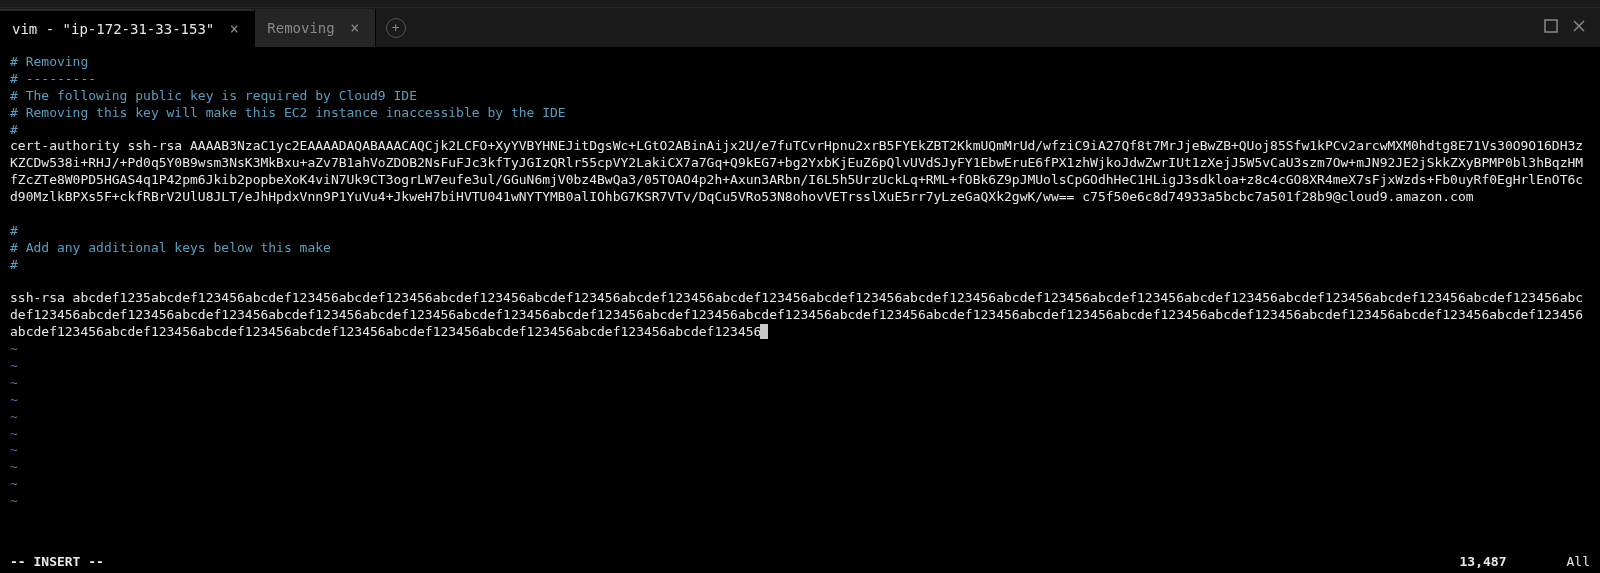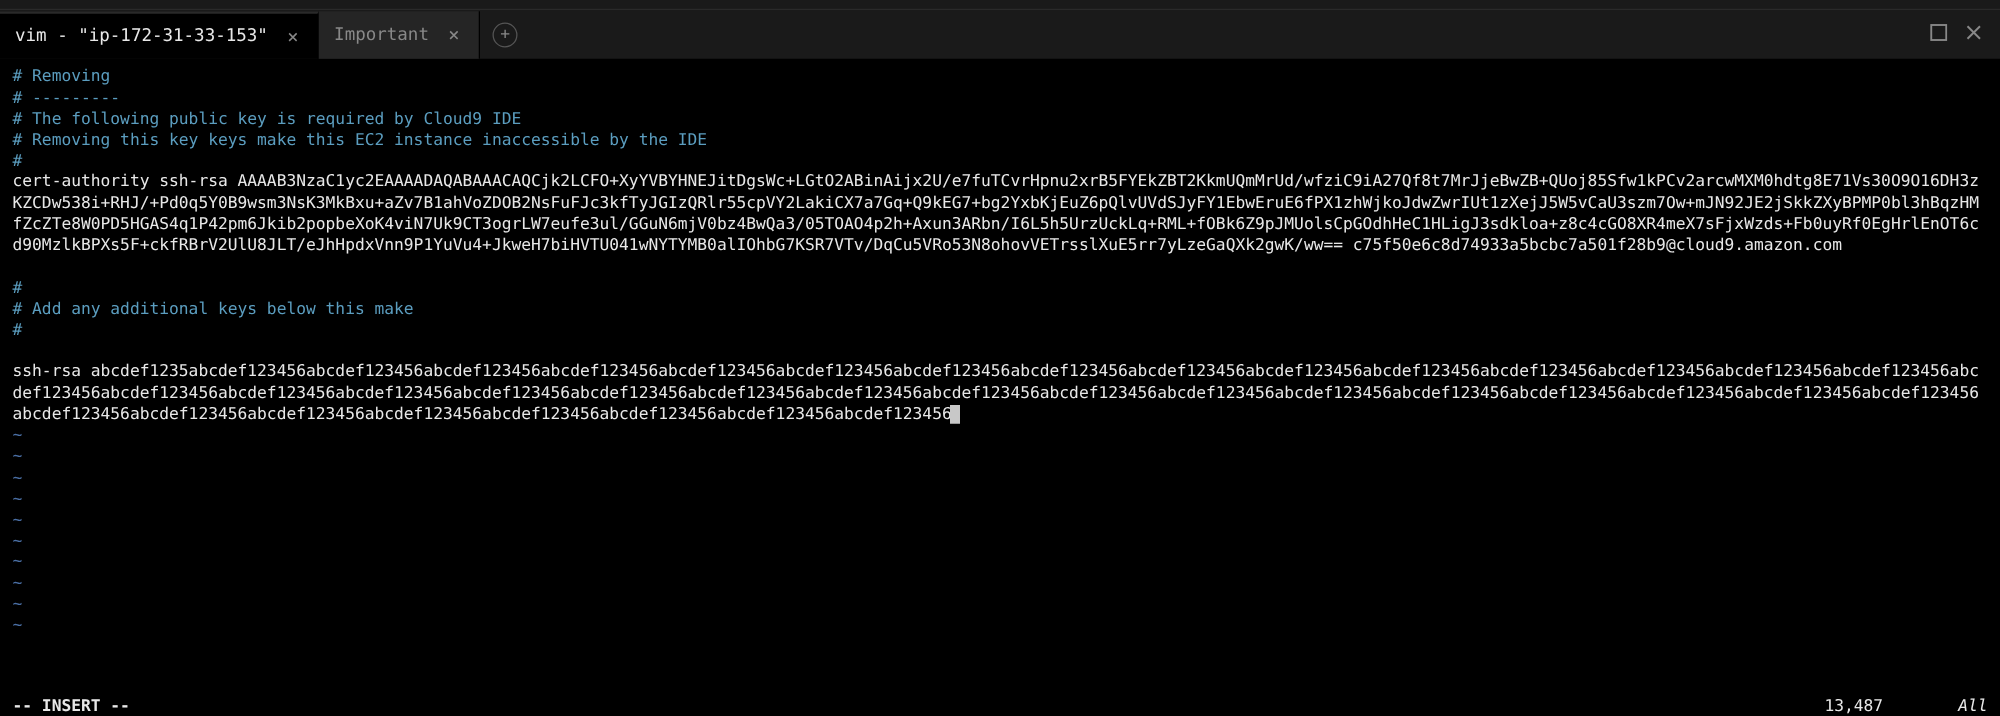--- a/index.html
+++ b/index.html
@@ -109,38 +109,37 @@
     height: 15px;
     background: #c8c8c8;
     vertical-align: text-bottom;
     margin-left: -1px;
   }
   .statusbar {
     height: 24px;
     background: #000;
     color: #e8e8e8;
     display: flex;
-    align-items: flex-end;
+    align-items: center;
     padding: 0 10px;
     font-size: 13px;
     font-weight: bold;
   }
   .status-left {
     flex: 0 0 auto;
   }
   .status-spacer {
     flex: 1;
   }
   .status-pos {
     padding-right: 60px;
-    font-weight: normal;
+    font-weight: bold;
   }
   .status-right {
     font-weight: normal;
-    font-style: italic;
   }
   svg.icon {
     width: 14px;
     height: 14px;
     stroke: #888;
     fill: none;
     stroke-width: 1.5;
   }
 </style>
 </head>
@@ -148,21 +147,21 @@
 
 <div class="window">
   <div class="titlebar"></div>
 
   <div class="tabbar">
     <div class="tab active">
       <span>vim - "ip-172-31-33-153"</span>
       <span class="close">×</span>
     </div>
     <div class="tab inactive">
-      <span>Important</span>
+      <span>Removing</span>
       <span class="close">×</span>
     </div>
     <div class="addtab">+</div>
     <div class="window-controls">
       <span>
         <svg class="icon" viewBox="0 0 14 14">
             <rect x="1" y="1" width="12" height="12"></rect>
             <rect x="3" y="3" width="12" height="12" stroke-opacity="0"></rect>
           </svg>
       </span>
@@ -171,21 +170,21 @@
             <line x1="2" y1="2" x2="12" y2="12"></line>
             <line x1="12" y1="2" x2="2" y2="12"></line>
           </svg>
       </span>
     </div>
   </div>
 
   <div class="editor"><span class="comment"># Removing</span>
 <span class="comment"># ---------</span>
 <span class="comment"># The following public key is required by Cloud9 IDE</span>
-<span class="comment"># Removing this key keys make this EC2 instance inaccessible by the IDE</span>
+<span class="comment"># Removing this key will make this EC2 instance inaccessible by the IDE</span>
 <span class="comment">#</span>
 <span>cert-authority ssh-rsa AAAAB3NzaC1yc2EAAAADAQABAAACAQCjk2LCFO+XyYVBYHNEJitDgsWc+LGtO2ABinAijx2U/e7fuTCvrHpnu2xrB5FYEkZBT2KkmUQmMrUd/wfziC9iA27Qf8t7MrJjeBwZB+QUoj85Sfw1kPCv2arcwMXM0hdtg8E71Vs30O9O16DH3zKZCDw538i+RHJ/+Pd0q5Y0B9wsm3NsK3MkBxu+aZv7B1ahVoZDOB2NsFuFJc3kfTyJGIzQRlr55cpVY2LakiCX7a7Gq+Q9kEG7+bg2YxbKjEuZ6pQlvUVdSJyFY1EbwEruE6fPX1zhWjkoJdwZwrIUt1zXejJ5W5vCaU3szm7Ow+mJN92JE2jSkkZXyBPMP0bl3hBqzHMfZcZTe8W0PD5HGAS4q1P42pm6Jkib2popbeXoK4viN7Uk9CT3ogrLW7eufe3ul/GGuN6mjV0bz4BwQa3/05TOAO4p2h+Axun3ARbn/I6L5h5UrzUckLq+RML+fOBk6Z9pJMUolsCpGOdhHeC1HLigJ3sdkloa+z8c4cGO8XR4meX7sFjxWzds+Fb0uyRf0EgHrlEnOT6cd90MzlkBPXs5F+ckfRBrV2UlU8JLT/eJhHpdxVnn9P1YuVu4+JkweH7biHVTU041wNYTYMB0alIOhbG7KSR7VTv/DqCu5VRo53N8ohovVETrsslXuE5rr7yLzeGaQXk2gwK/ww== c75f50e6c8d74933a5bcbc7a501f28b9@cloud9.amazon.com</span>
 
 <span class="comment">#</span>
 <span class="comment"># Add any additional keys below this make</span>
 <span class="comment">#</span>
 
 <span>ssh-rsa abcdef1235abcdef123456abcdef123456abcdef123456abcdef123456abcdef123456abcdef123456abcdef123456abcdef123456abcdef123456abcdef123456abcdef123456abcdef123456abcdef123456abcdef123456abcdef123456abcdef123456abcdef123456abcdef123456abcdef123456abcdef123456abcdef123456abcdef123456abcdef123456abcdef123456abcdef123456abcdef123456abcdef123456abcdef123456abcdef123456abcdef123456abcdef123456abcdef123456abcdef123456abcdef123456abcdef123456abcdef123456abcdef123456abcdef123456abcdef123456abcdef123456</span><span class="cursor"></span>
 <span class="tilde">~</span>
 <span class="tilde">~</span>

